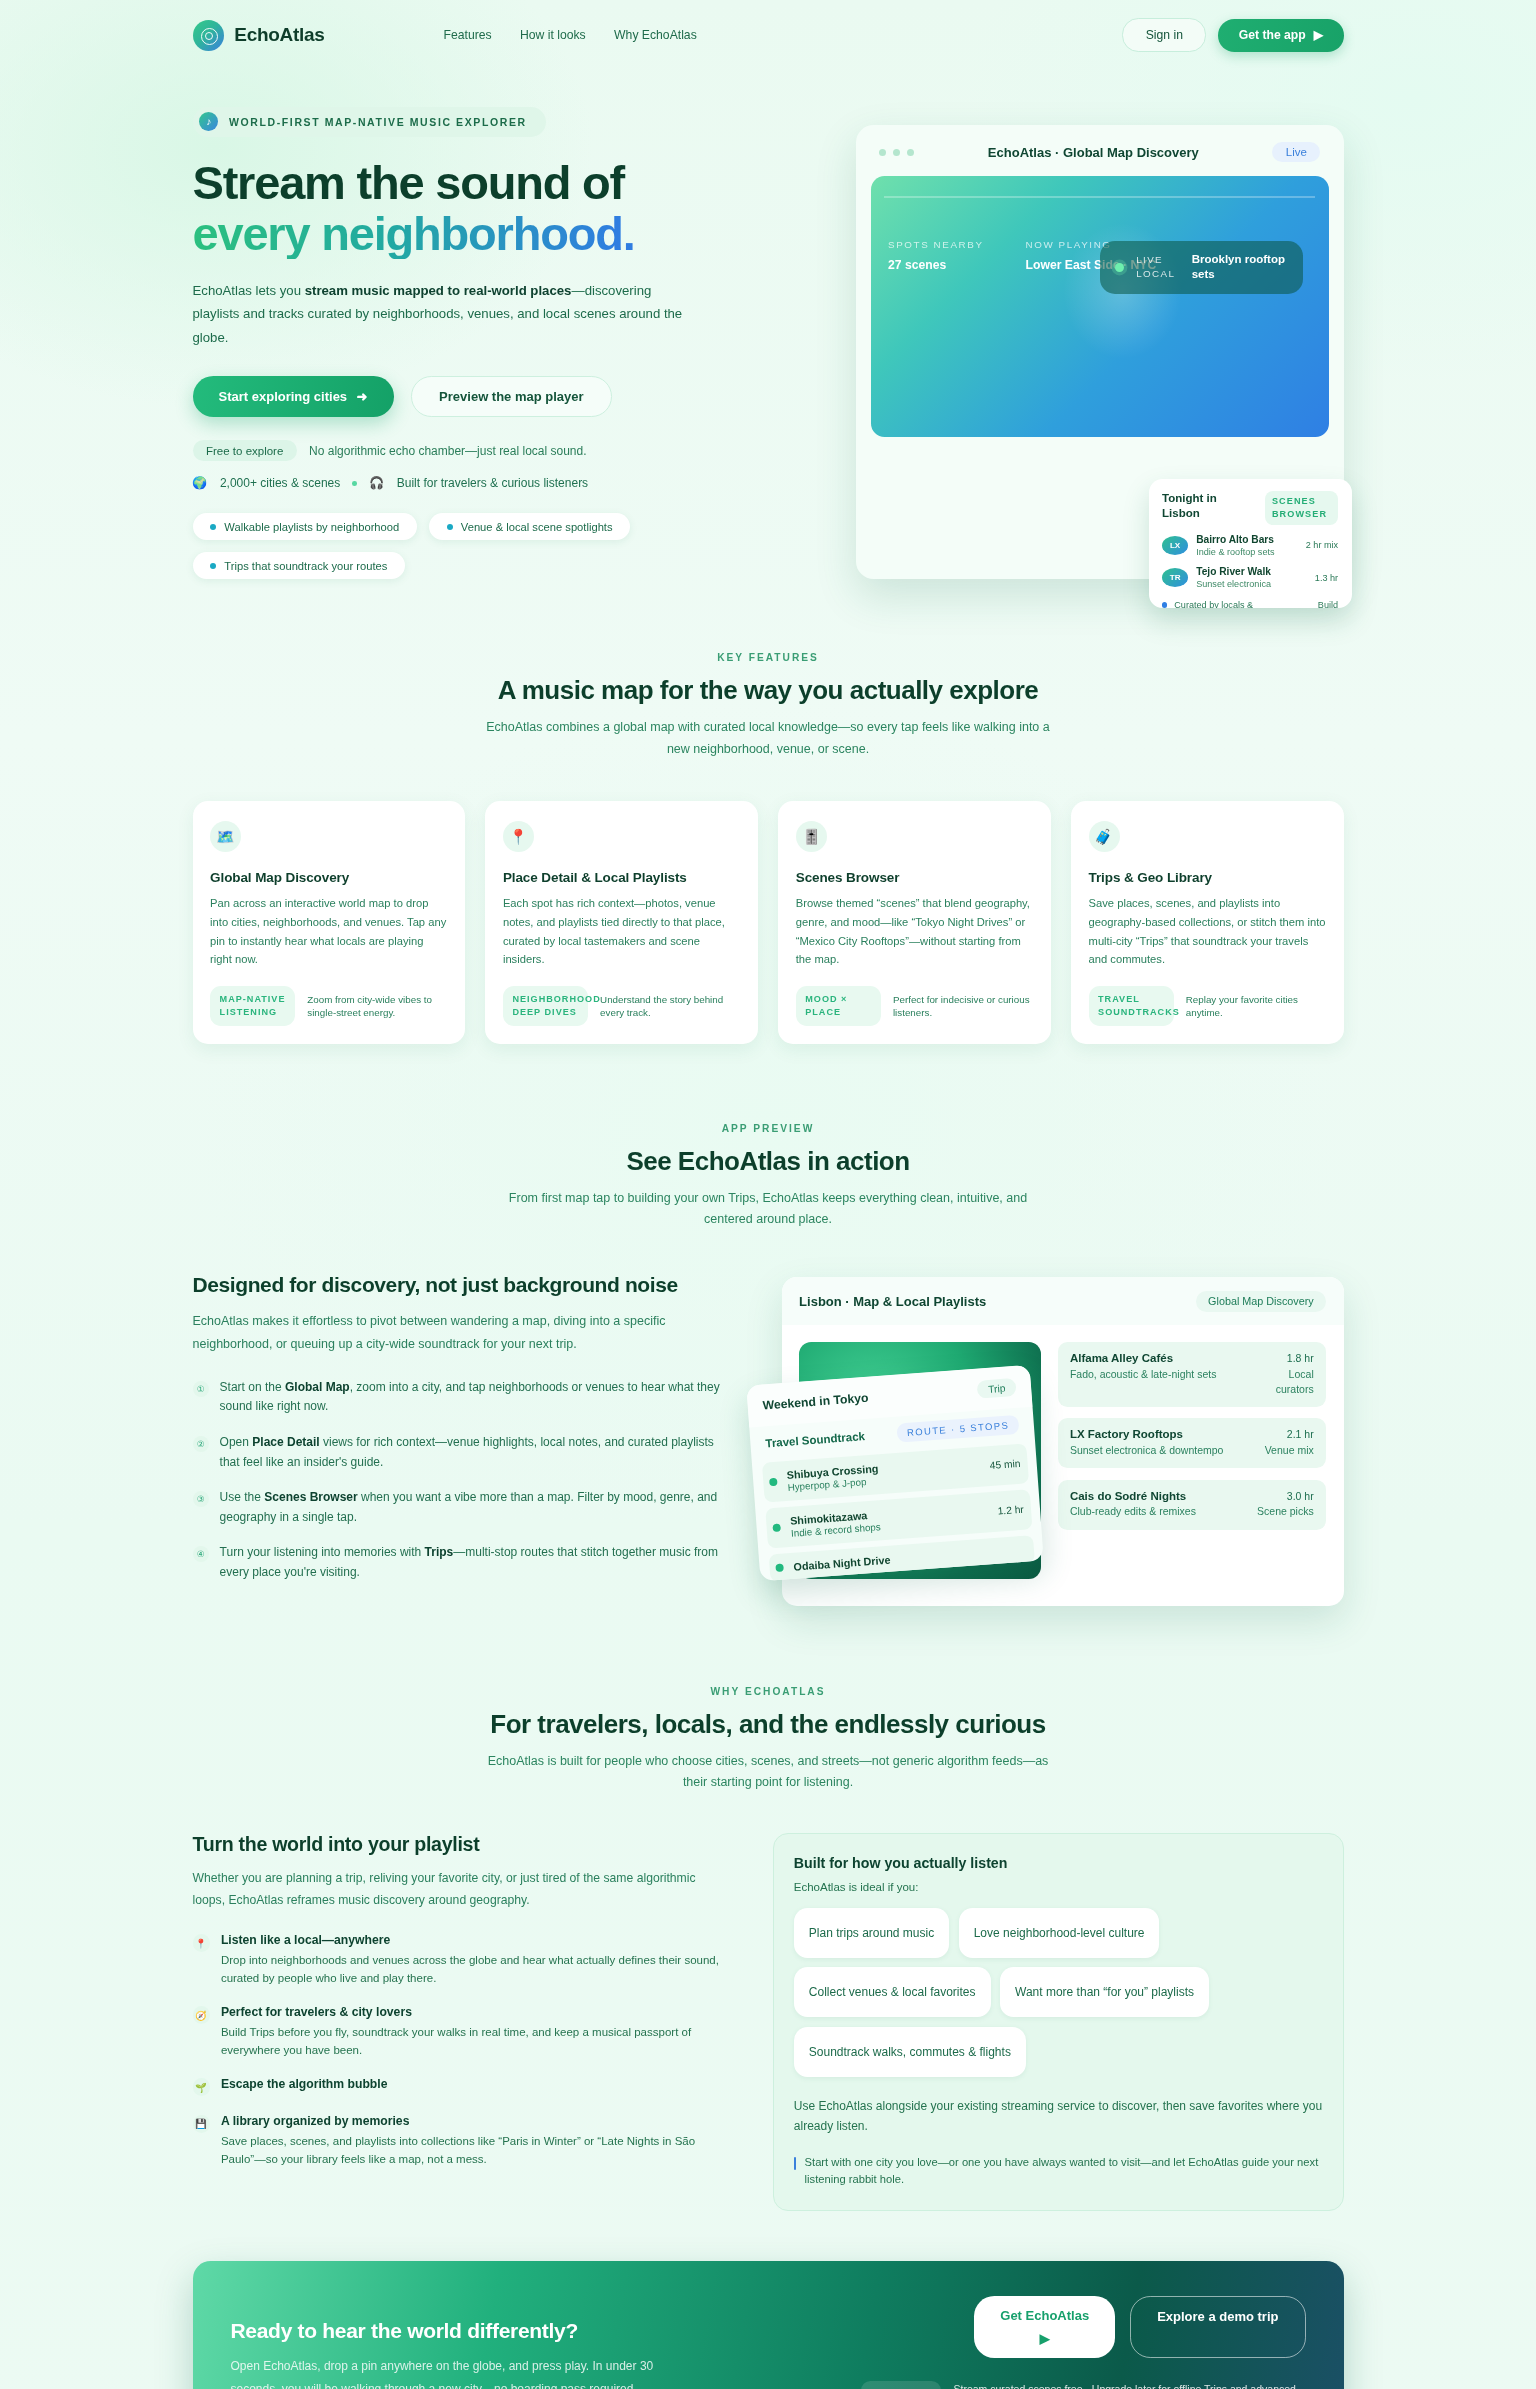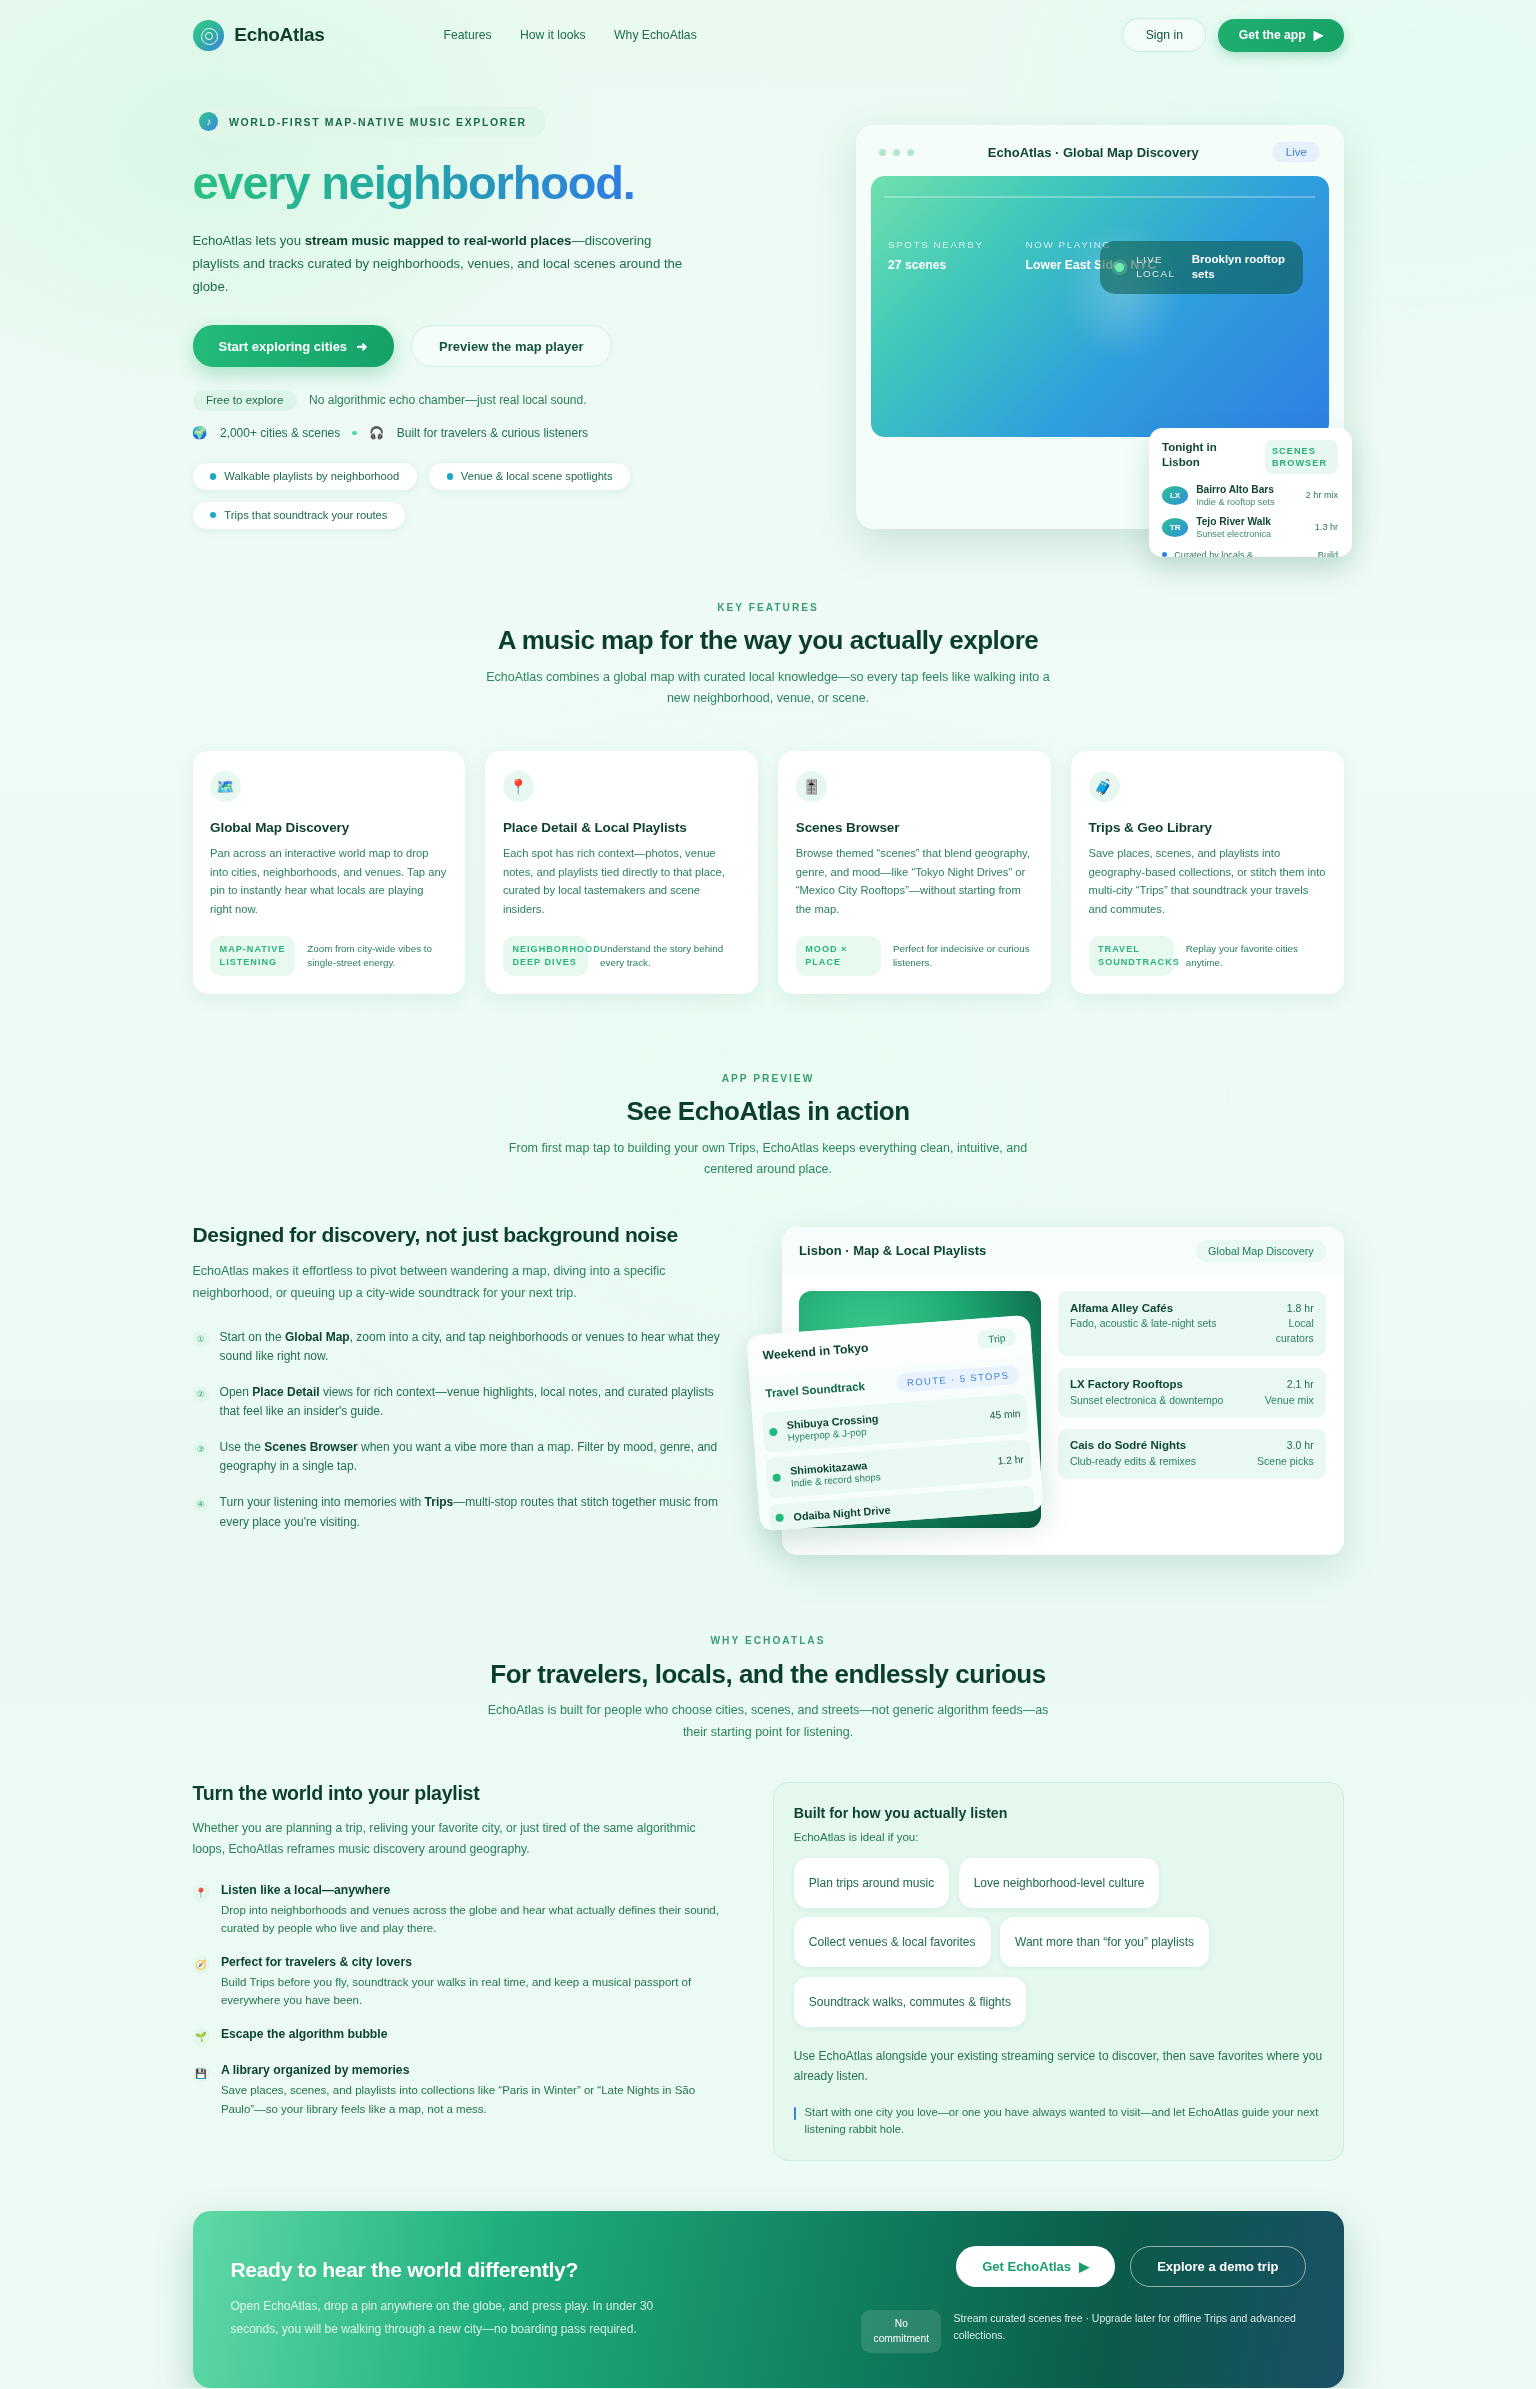--- a/index.html
+++ b/index.html
@@ -206,21 +206,21 @@
   
   .cta { margin-top:50px; border-radius:17.6px; padding:35px 38px; display:flex; align-items:center;
     background:linear-gradient(100deg,#5fd9a7 0%, #21b07d 26%, #0f7d5f 58%, #0b5a4a 80%, #1b4f66 100%);
     box-shadow:0 15px 37px rgba(16,110,80,.26); }
   .cta-l { width:610px; }
   .cta-l h3 { font-size:21px; font-weight:700; color:#fff; letter-spacing:-0.3px; }
   .cta-l p { font-size:12px; line-height:1.92; color:rgba(255,255,255,.82); margin-top:12.2px; max-width:461px; }
   .cta-r { flex:1; display:flex; flex-direction:column; align-items:flex-start; }
   .cta-btns { display:flex; gap:15px; align-self:flex-end; }
   .cta-b1 { background:#fff; color:#17a06c; font-weight:700; font-size:13px; border-radius:20.3px;
-    padding:12.2px 26px; display:flex; align-items:center; gap:8.1px; }
+    padding:12.2px 26px; display:flex; align-items:center; gap:8.1px;flex-direction:column; }
   .cta-b2 { border:1px solid rgba(255,255,255,.55); color:#fff; font-weight:700; font-size:13px;
     border-radius:20.3px; padding:12.2px 26px; }
   .cta-fine { display:flex; gap:12.2px; align-items:flex-start; margin-top:23px; align-self:flex-end; width:100%;
     justify-content:flex-end; }
   .cta-pill { font-size:10.2px; color:#fff; background:rgba(255,255,255,.13); border-radius:9.5px;
     padding:6.8px 9.5px; line-height:1.45; width:80px; text-align:center; flex:none; }
   .cta-fine p { font-size:10.5px; line-height:1.6; color:rgba(255,255,255,.86); width:352px; }
 
   .sp-feat { padding-top:73px; }
   .sp-prev { padding-top:79px; }
@@ -251,20 +251,21 @@
       </div>
     </div>
 
     <div class="hero">
       <div class="hero-left">
         <div class="badge">
           <span class="badge-ic">♪</span>
           <span class="badge-tx">WORLD-FIRST MAP-NATIVE MUSIC EXPLORER</span>
         </div>
         <h1 class="hero-title">
+          <span>Stream the sound of</span>
           <span class="grad">every neighborhood.</span>
         </h1>
         <div class="hero-sub"><span>EchoAtlas lets you </span><b>stream music mapped to real-world places</b><span>—discovering playlists and tracks curated by neighborhoods, venues, and local scenes around the globe.</span></div>
         <div class="hero-btns">
           <div class="btn-primary">
             <span>Start exploring cities</span>
             <span>➜</span>
           </div>
           <div class="btn-ghost">Preview the map player</div>
         </div>

